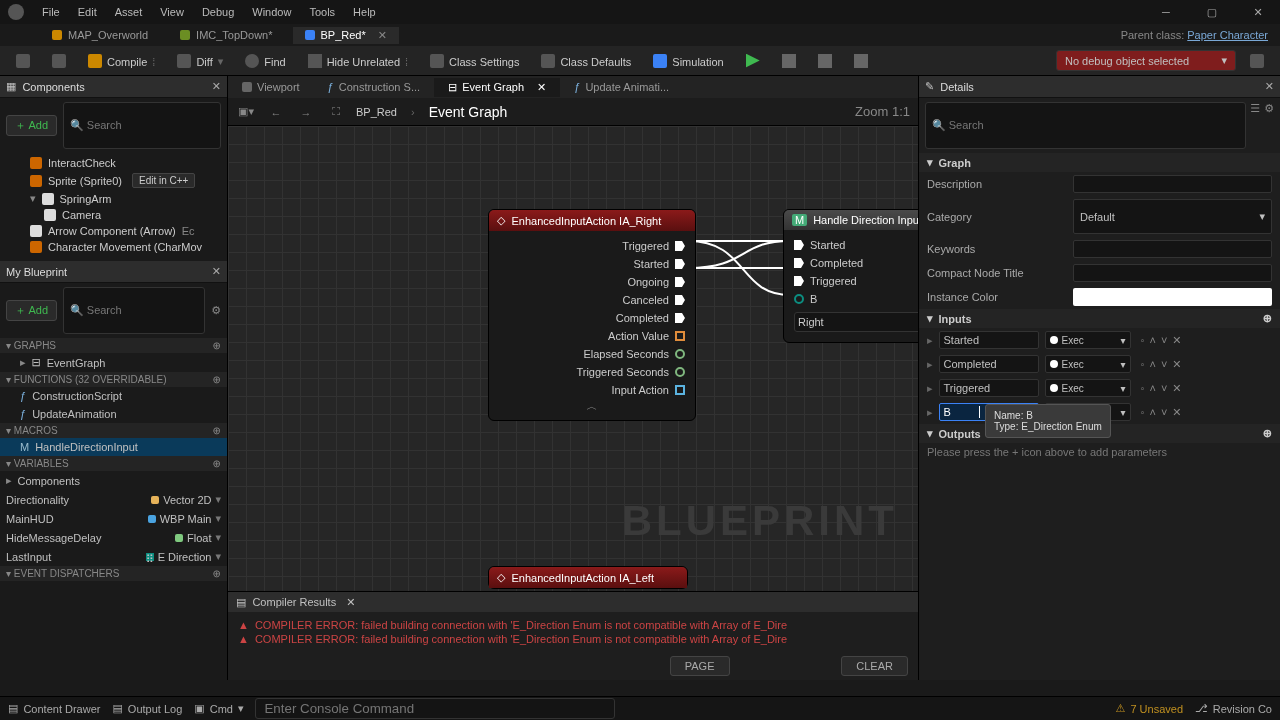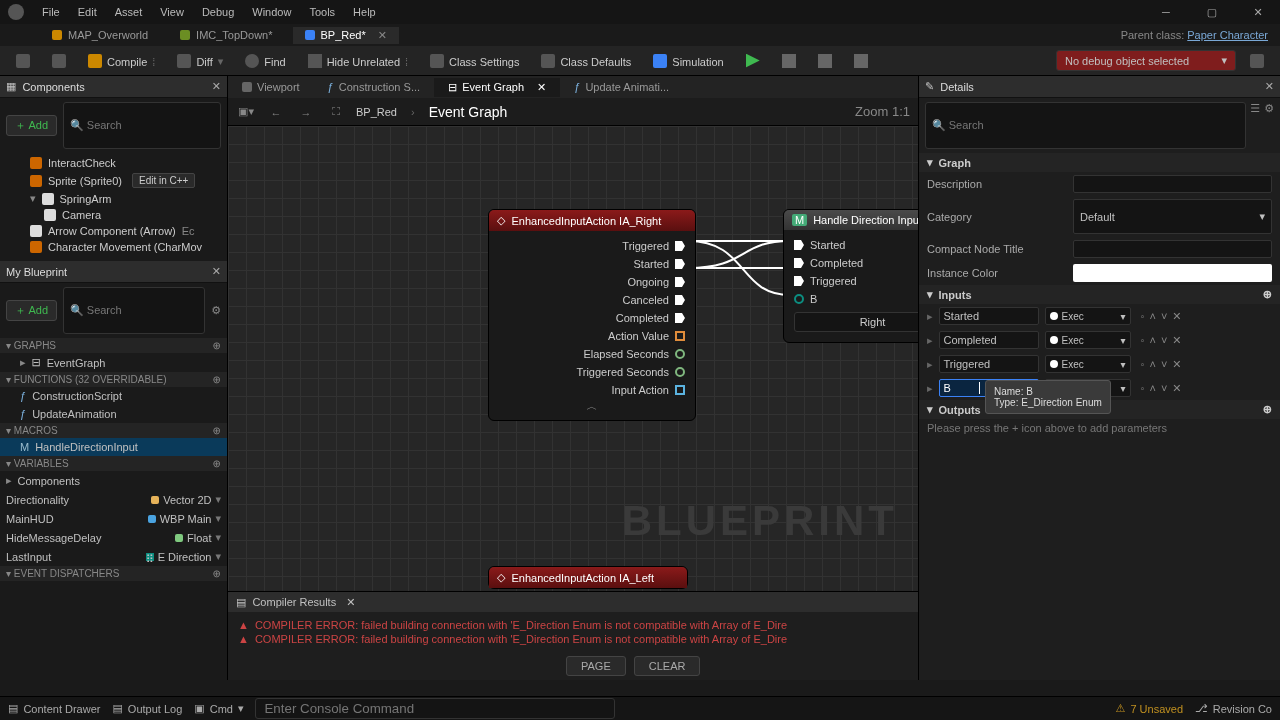--- a/index.html
+++ b/index.html
@@ -92,32 +92,32 @@
 .node-hdr.red { background:linear-gradient(#8b1a1a,#5a0f0f); }
 .node-hdr.grey { background:linear-gradient(#4a4a4a,#333); }
 .node-body { padding:6px 10px; }
 .pin-row { display:flex; align-items:center; justify-content:flex-end; gap:6px; padding:3px 0; color:#ccc; }
 .pin-row.left { justify-content:flex-start; }
 .pin { width:10px; height:10px; border:2px solid #fff; display:inline-block; }
 .pin.exec { clip-path:polygon(0 0,70% 0,100% 50%,70% 100%,0 100%); background:#fff; border:none; }
 .pin.val { border-radius:50%; border-color:#7fb77e; }
 .pin.blue { border-color:#5bb3e0; }
 .pin.orange{ border-color:#e08c3b; }
-.node-select { background:#141414; border:1px solid #333; padding:3px 24px 3px 3px; border-radius:3px; margin:4px 0; position:relative; color:#ccc;text-align:center; }
+.node-select { background:#141414; border:1px solid #333; padding:3px 24px 3px 3px; border-radius:3px; margin:4px 0; position:relative; color:#ccc; }
 .node-select::after { content:"▾"; position:absolute; right:6px; color:#888; }
 
 svg.wires { position:absolute; left:0; top:0; width:100%; height:100%; pointer-events:none; }
 
 
 .compiler { background:#1e1e1e; border-top:1px solid #000; }
 .compiler-hdr { height:20px; background:#2d2d2d; padding:2px 8px; display:flex; align-items:center; gap:6px; }
 .compiler-body { padding:6px 10px; font-family:Consolas,monospace; font-size:11px; max-height:72px; overflow:hidden; }
 .err-line { display:flex; gap:6px; color:#cc4444; padding:1px 0; }
 .err-tri { color:#cc4444; }
-.compiler-foot { display:flex; padding:4px 10px;gap:8px; }
+.compiler-foot { display:flex; justify-content:space-between; padding:4px 10px; }
 .page-btn { background:#2a2a2a; border:1px solid #444; padding:3px 14px; border-radius:3px; color:#aaa; }
 
 
 .detail-search { padding:4px 6px; display:flex; gap:4px; }
 .detail-body { flex:1; overflow:hidden; }
 .det-sect { background:#242424; padding:3px 8px; color:#ccc; display:flex; align-items:center; gap:6px; font-weight:600; }
 .det-row { display:flex; align-items:center; padding:3px 8px; gap:6px; }
 .det-label { width:140px; color:#aaa; }
 .det-input { flex:1; background:#141414; border:1px solid #333; padding:2px 4px; border-radius:2px; height:18px; }
 .det-swatch { flex:1; height:18px; background:#fff; border-radius:2px; }
@@ -524,20 +524,24 @@
       <div class="det-row">
           <span class="det-label">Description</span>
           <div class="det-input"></div>
         </div>
       <div class="det-row">
           <span class="det-label">Category</span>
           <div class="det-combo">
             <span>Default</span>
             <span>▾</span>
           </div>
+        </div>
+      <div class="det-row">
+          <span class="det-label">Keywords</span>
+          <div class="det-input"></div>
         </div>
       <div class="det-row">
           <span class="det-label">Compact Node Title</span>
           <div class="det-input"></div>
         </div>
       <div class="det-row">
           <span class="det-label">Instance Color</span>
           <div class="det-swatch"></div>
         </div>
 

